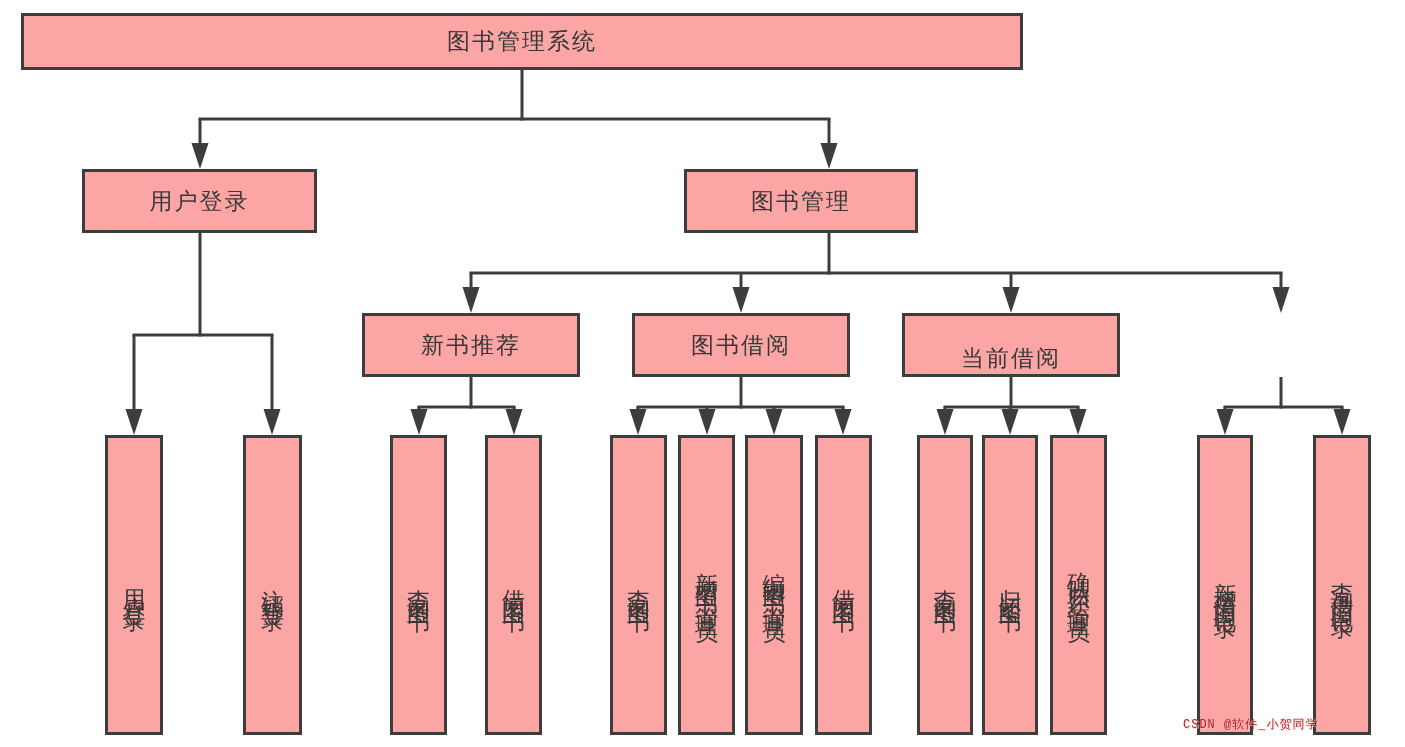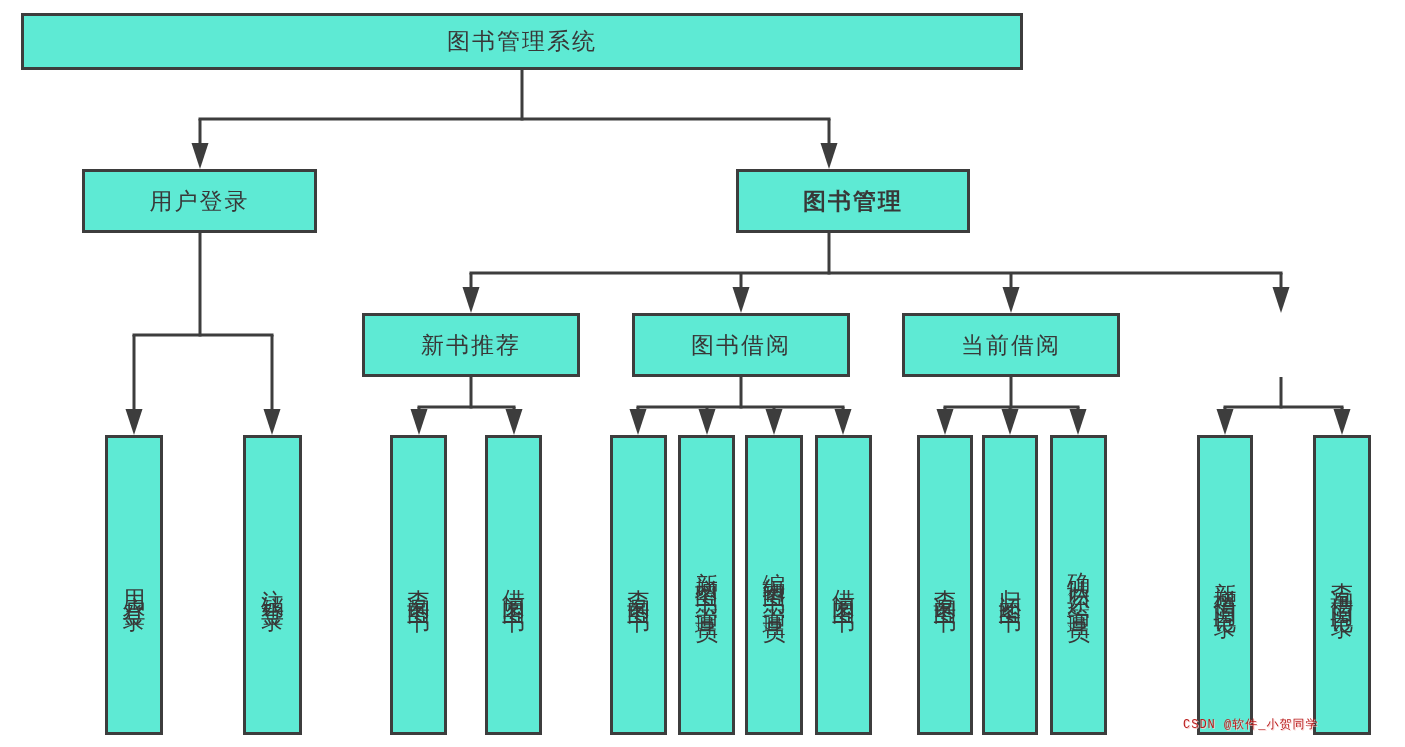--- a/index.html
+++ b/index.html
@@ -15,21 +15,21 @@
     position: absolute;
     left: 0; top: 0;
     width: 1405px; height: 747px;
   }
   #connectors line { stroke: #3d3d3d; stroke-width: 3; }
   #connectors polygon { fill: #3d3d3d; }
   .node {
     position: absolute;
     box-sizing: border-box;
     border: 3px solid #3d3d3d;
-    background: #5eead4;
+    background: #fca5a5;
     display: flex;
     align-items: center;
     justify-content: center;
     color: #383838;
   }
   .node.h .label {
     font-size: 23px;
     letter-spacing: 2px;
     white-space: nowrap;
   }
@@ -120,31 +120,31 @@
     <polygon points="1333.5,409 1350.5,409 1342,435"></polygon>
   </svg>
 
   <div class="node h" style="left:21px; top:13px; width:1002px; height:57px;">
     <span class="label">图书管理系统</span>
   </div>
 
   <div class="node h" style="left:82px; top:169px; width:235px; height:64px;">
     <span class="label">用户登录</span>
   </div>
-  <div class="node h" style="left:736px; top:169px; width:234px; height:64px;font-weight:bold;">
+  <div class="node h" style="left:684px; top:169px; width:234px; height:64px;">
     <span class="label">图书管理</span>
   </div>
 
   <div class="node h" style="left:362px; top:313px; width:218px; height:64px;font-family:Liberation Mono, monospace;">
     <span class="label">新书推荐</span>
   </div>
   <div class="node h" style="left:632px; top:313px; width:218px; height:64px;">
     <span class="label">图书借阅</span>
   </div>
-  <div class="node h" style="left:902px; top:313px; width:218px; height:64px;">
+  <div class="node h" style="left:902px; top:313px; width:218px; height:64px;align-items:flex-end;">
     <span class="label">当前借阅</span>
   </div>
 
   <div class="node v" style="left:105px; top:435px; width:58px; height:300px;">
     <span class="label">用户登录</span>
   </div>
   <div class="node v" style="left:243px; top:435px; width:59px; height:300px;">
     <span class="label">注销登录</span>
   </div>
 

